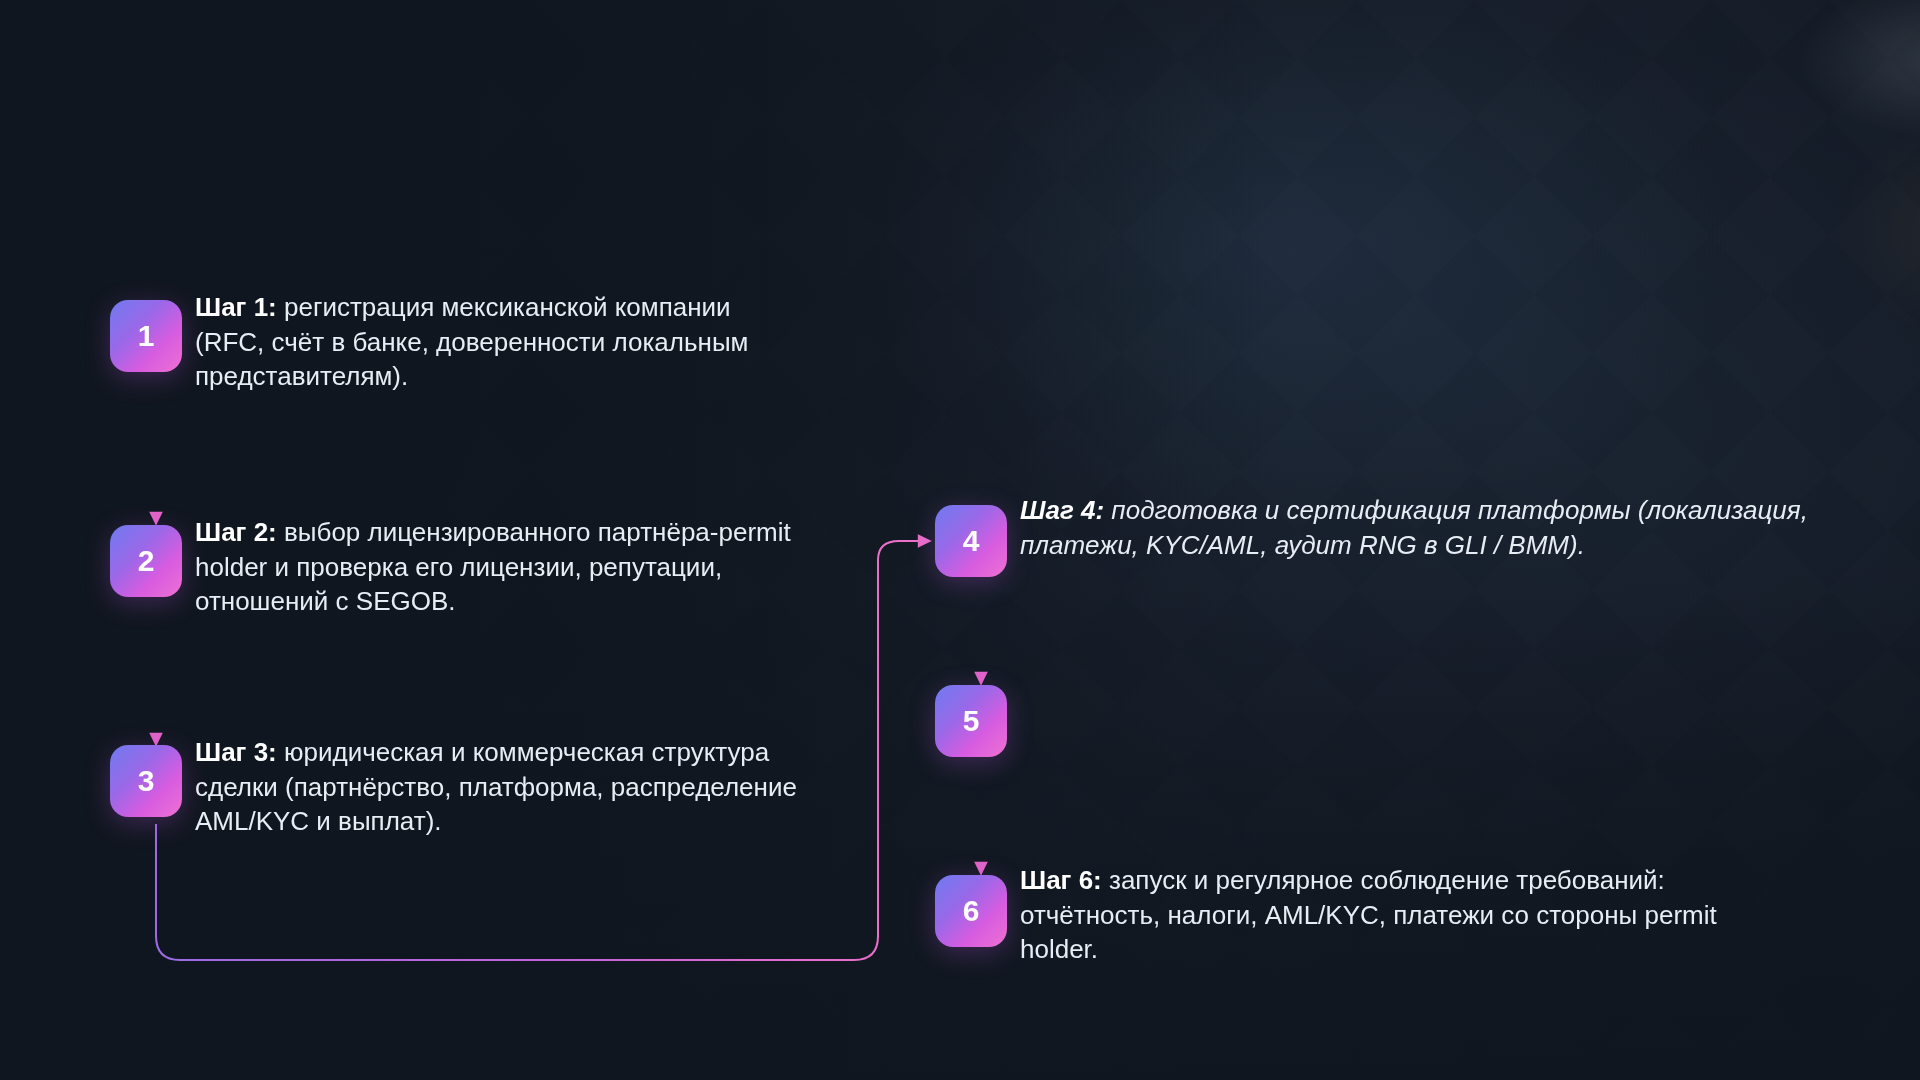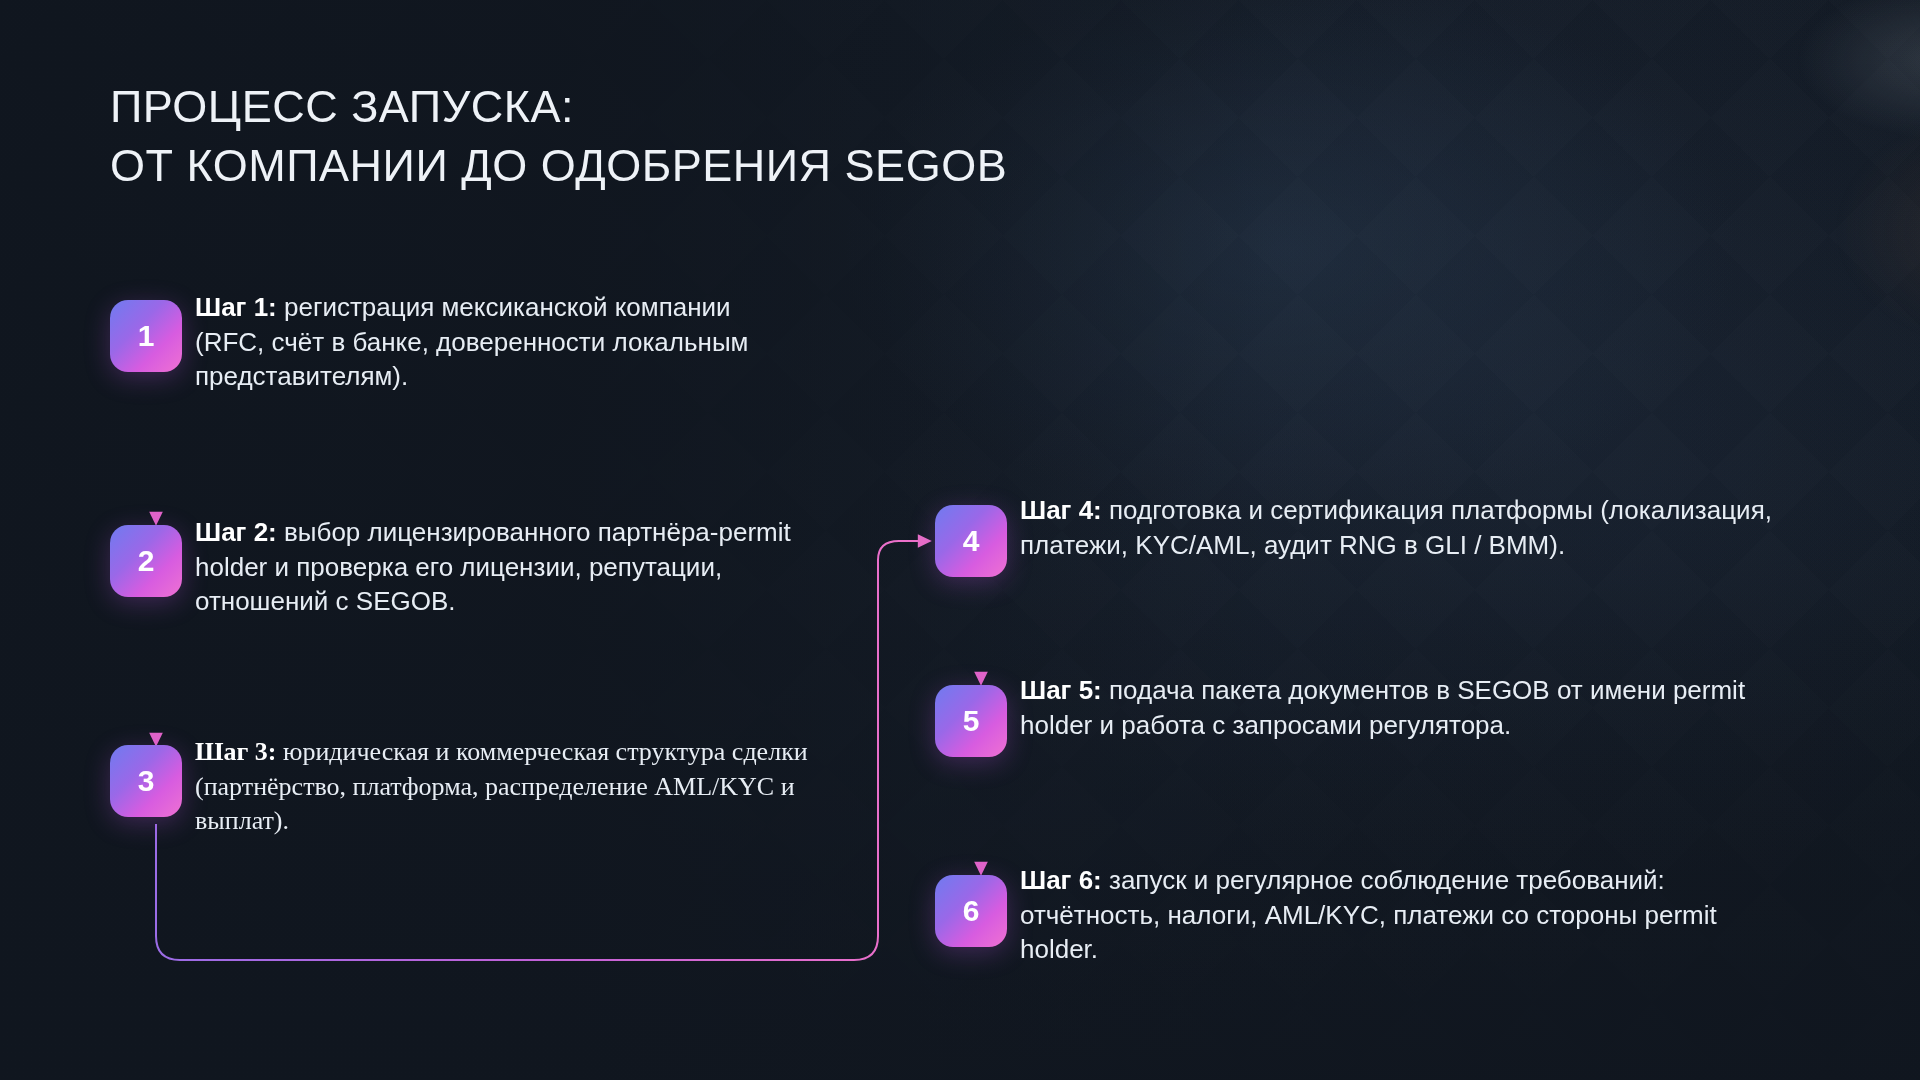--- a/index.html
+++ b/index.html
@@ -88,45 +88,41 @@
     color:#e7edf4; max-width:820px;
   }
   .step-text b{ font-weight:700; color:#ffffff; }
   .step-text p{ margin:0; }
 
   #step-1{ left:110px; top:300px; }
   #step-1 .step-text{ width:600px; margin-top:-10px; }
   #step-2{ left:110px; top:525px; }
   #step-2 .step-text{ width:630px; margin-top:-10px; }
   #step-3{ left:110px; top:745px; }
-  #step-3 .step-text{ width:640px; margin-top:-10px;font-family:Liberation Serif, serif; }
+  #step-3 .step-text{ width:640px; margin-top:-10px; }
 
   #step-4{ left:935px; top:505px; }
-  #step-4 .step-text{ width:800px; margin-top:-12px; }
+  #step-4 .step-text{ width:800px; margin-top:-12px;font-style:italic; }
   #step-5{ left:935px; top:685px; }
   #step-5 .step-text{ width:760px; margin-top:-12px; }
   #step-6{ left:935px; top:875px; }
   #step-6 .step-text{ width:740px; margin-top:-12px; }
 
   
   #connectors{ position:absolute; inset:0; pointer-events:none; }
 </style>
 </head>
 <body>
 
 <div id="slide">
   <div class="bg-pattern"></div>
   <div class="bg-photo"></div>
   <div class="bg-photo2"></div>
   <div class="vignette"></div>
 
-  <h1 class="title">
-    <span>ПРОЦЕСС ЗАПУСКА:</span>
-    <span>ОТ КОМПАНИИ ДО ОДОБРЕНИЯ SEGOB</span>
-  </h1>
 
   <svg id="connectors" width="1920" height="1080" viewBox="0 0 1920 1080">
     <defs>
       <linearGradient id="gV" x1="0" y1="0" x2="0" y2="1">
         <stop offset="0%" stop-color="#7b7ef0"></stop>
         <stop offset="100%" stop-color="#e264c9"></stop>
       </linearGradient>
       <linearGradient id="gLoop" x1="0" y1="0" x2="1" y2="0">
         <stop offset="0%" stop-color="#9a6ce6"></stop>
         <stop offset="55%" stop-color="#c濃"></stop>
@@ -189,23 +185,20 @@
     </div>
     <div class="step-text">
       <p><b>Шаг 4:</b><span> подготовка и сертификация платформы (локализация, платежи, KYC/AML, аудит RNG в GLI / BMM).</span></p>
     </div>
   </div>
 
   <div class="step" id="step-5">
     <div class="badge">
       <span>5</span>
     </div>
-    <div class="step-text">
-      <p><b>Шаг 5:</b><span> подача пакета документов в SEGOB от имени permit holder и работа с запросами регулятора.</span></p>
-    </div>
   </div>
 
   <div class="step" id="step-6">
     <div class="badge">
       <span>6</span>
     </div>
     <div class="step-text">
       <p><b>Шаг 6:</b><span> запуск и регулярное соблюдение требований: отчётность, налоги, AML/KYC, платежи со стороны permit holder.</span></p>
     </div>
   </div>

